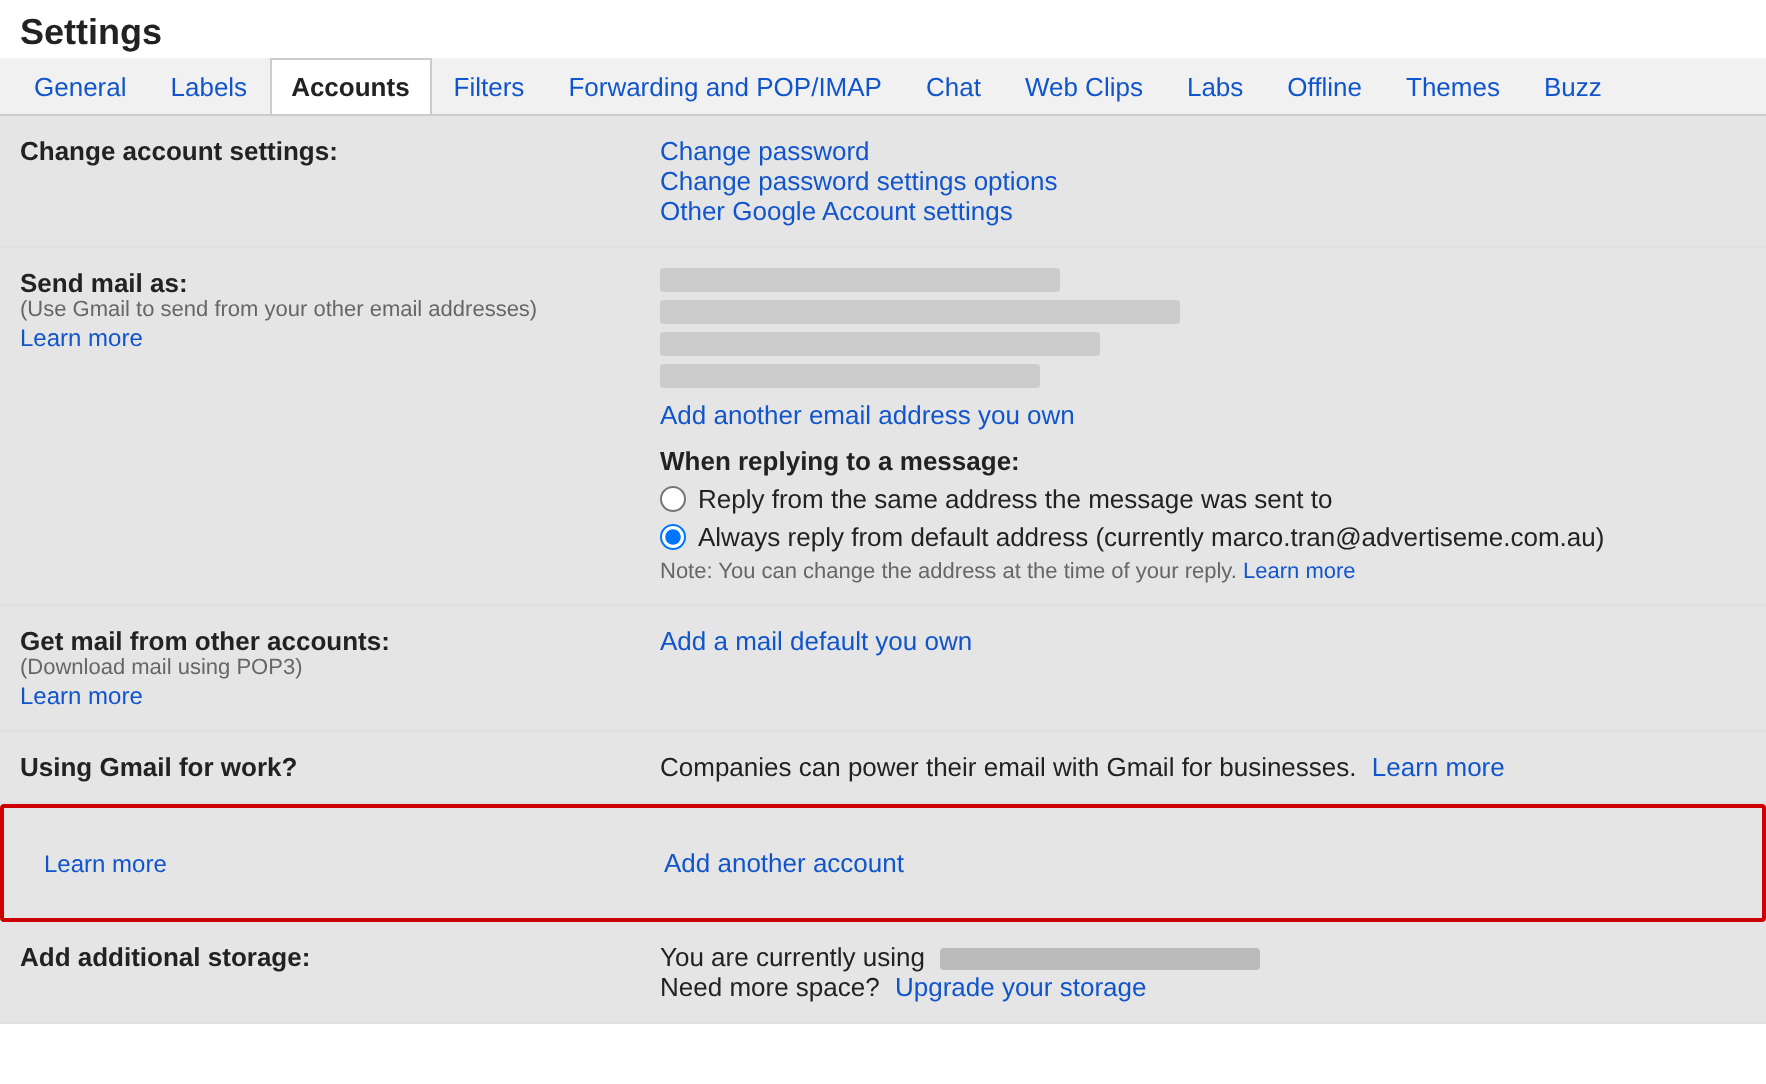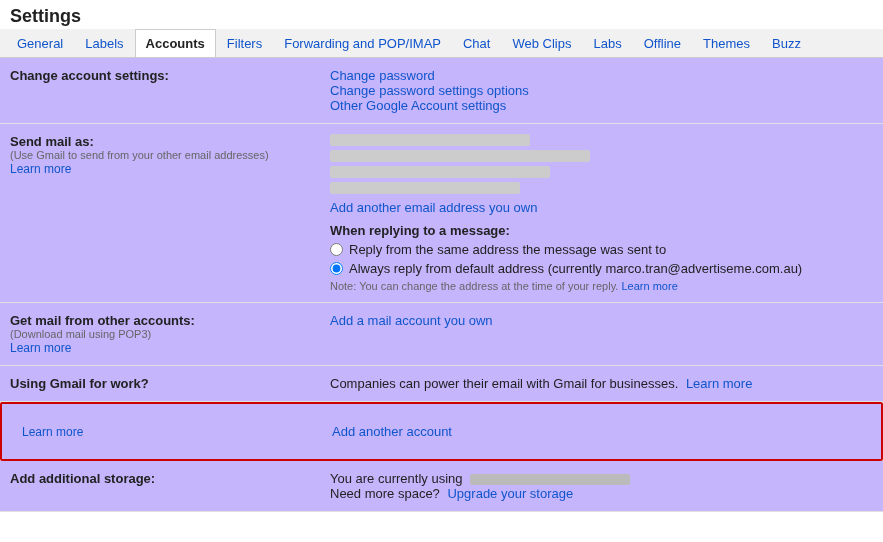--- a/index.html
+++ b/index.html
@@ -41,21 +41,21 @@
       border-color: #ccc;
       border-bottom-color: #fff;
     }
     .content {
       padding: 0;
     }
     .section {
       display: flex;
       border-bottom: 1px solid #e0e0e0;
       padding: 10px 10px;
-      background: #c4b5fd;
+      background: #e5e5e5;
     }
     .section-label {
       width: 320px;
       min-width: 320px;
       padding-right: 10px;
     }
     .section-label .main-label {
       font-weight: bold;
       font-size: 13px;
     }
@@ -196,21 +196,21 @@
     </div>
   </div>
 
   <div class="section">
     <div class="section-label">
       <div class="main-label">Get mail from other accounts:</div>
       <div class="sub-label">(Download mail using POP3)</div>
       <a class="learn-link">Learn more</a>
     </div>
     <div class="section-content">
-      <a class="link">Add a mail account you own</a>
+      <a class="link">Add a mail default you own</a>
     </div>
   </div>
 
   <div class="section">
     <div class="section-label">
       <div class="main-label">Using Gmail for work?</div>
     </div>
     <div class="section-content">
       <span>Companies can power their email with Gmail for businesses.</span>
       <a class="link" style="margin-left:4px;">Learn more</a>

